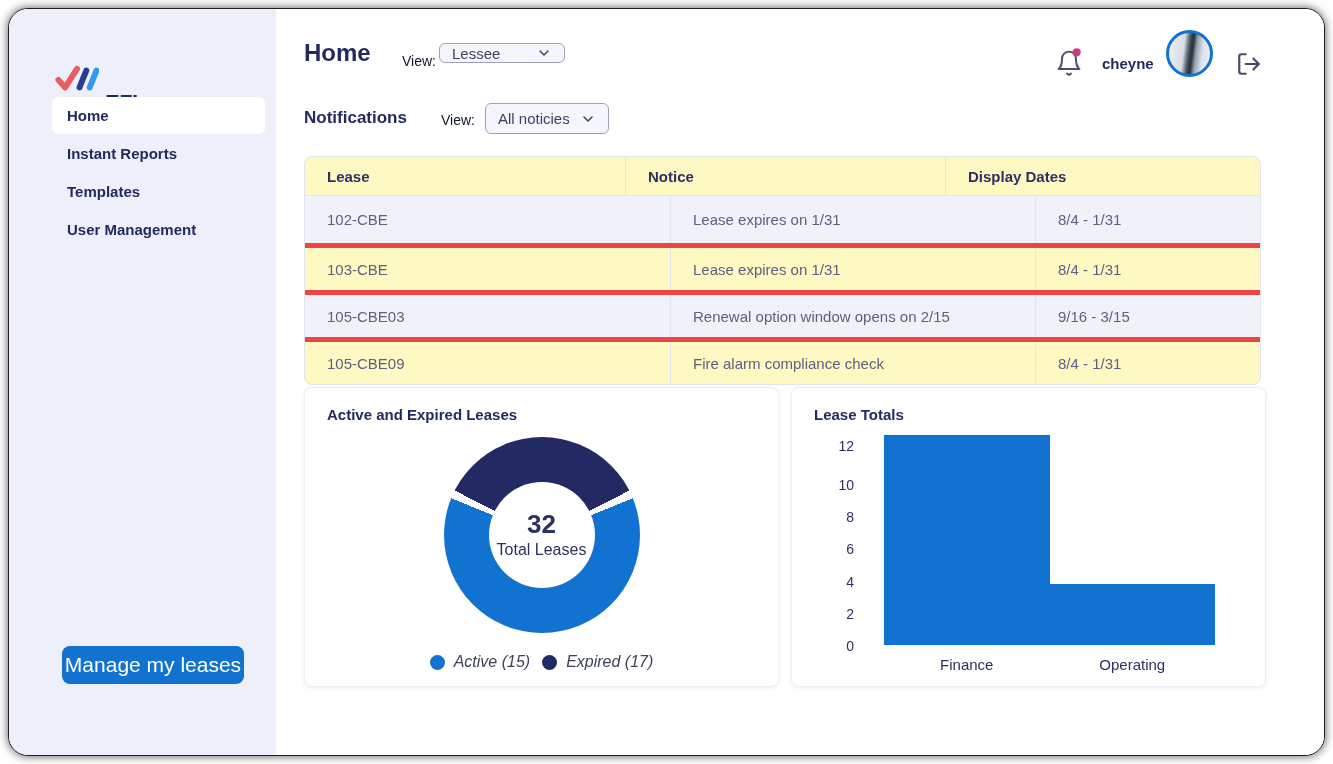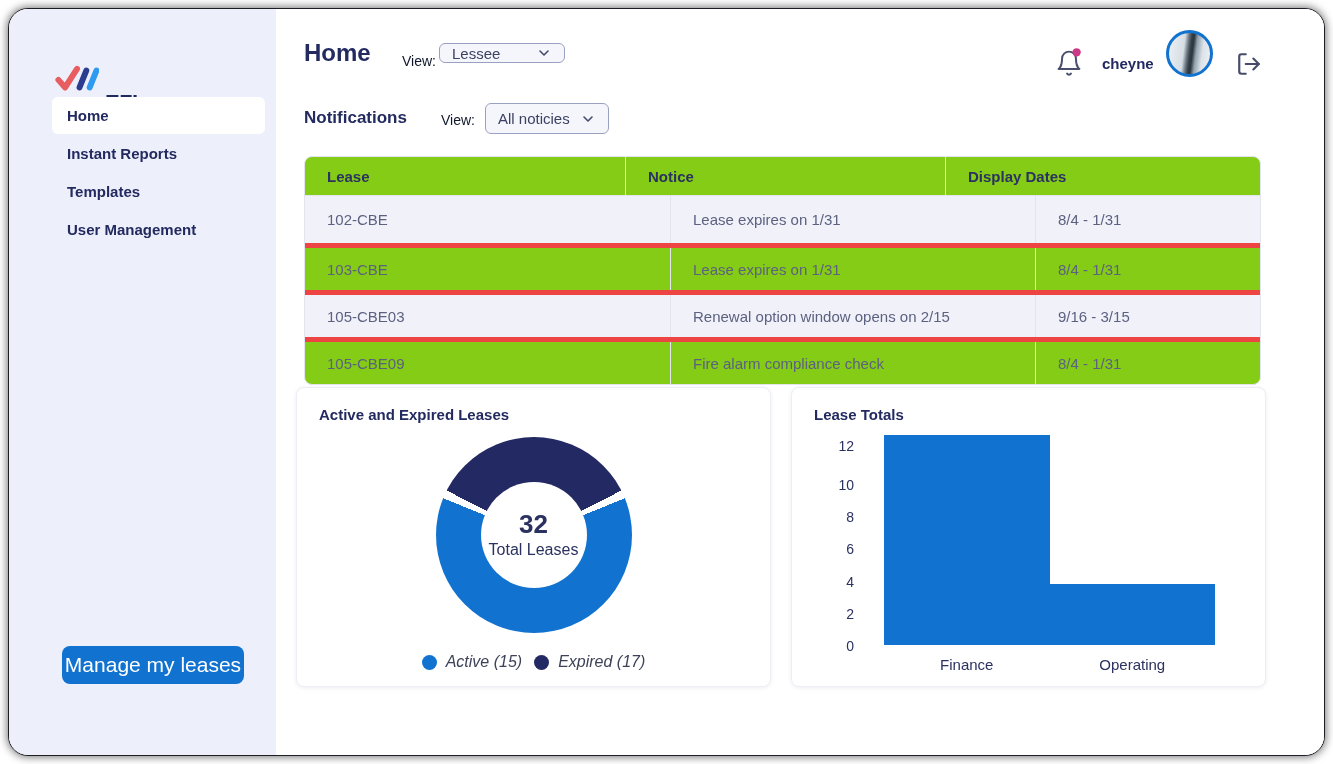--- a/index.html
+++ b/index.html
@@ -47,40 +47,40 @@
   .username { position:absolute; left:826px; top:46px; font-size:15px; font-weight:700; color:#232a60; }
   .avatar {
     position:absolute; left:890px; top:21px; width:47px; height:47px; border-radius:50%;
     border:3px solid #1173cf; cursor:pointer;
     background:linear-gradient(97deg,#eef1f4 0%,#d5dde4 36%,#66727e 45%,#343e47 51%,#2c363e 56%,#93a3af 64%,#dde3e9 78%,#f0f2f5 100%);
   }
   .logout-wrap { position:absolute; left:960px; top:42px; width:26px; height:26px; cursor:pointer; }
   
   .table {
     position:absolute; left:28px; top:147px; width:957px;
-    border:1px solid #e2e4ee; border-radius:8px; overflow:hidden; background:#84cc16;
+    border:1px solid #e2e4ee; border-radius:8px; overflow:hidden; background:#fef9c3;
   }
   .t-row { display:grid; grid-template-columns:320px 320px 1fr; }
   .t-head { height:39px; border-bottom:1px solid #e2e4ee; }
   .t-head .t-cell { font-weight:700; color:#2b3160; }
   .t-body-row { height:47px;gap:45px; }
   .t-body-row + .t-body-row { border-top:5px solid #ef4444; }
   .t-body-row.alt { background:#f1f2f9; }
   .t-cell {
     display:flex; align-items:center; padding-left:22px;
     font-size:15px; color:#5c6180;
   }
   .t-cell + .t-cell { border-left:1px solid #e2e4ee; }
   
   .card {
     position:absolute; top:378px; height:300px; width:475px;
     background:#ffffff; border:1px solid #edeef5; border-radius:8px;
     box-shadow:0 1px 4px rgba(30,40,90,0.08); padding:18px 22px;
   }
-  .card-1 { left:20px; }
+  .card-1 { left:28px; }
   .card-2 { left:515px; }
   .card-title { font-size:15px; font-weight:700; color:#232a60; }
   
   .donut { width:196px; height:196px; border-radius:50%; margin:14px auto 0; position:relative; }
   .donut-hole {
     position:absolute; inset:45px; background:#ffffff; border-radius:50%;
     display:flex; flex-direction:column; align-items:center; justify-content:center;
   }
   .donut-value { font-size:26px; font-weight:700; color:#2b3160; line-height:1.05; }
   .donut-sub { font-size:16px; color:#2b3160; margin-top:2px; }

